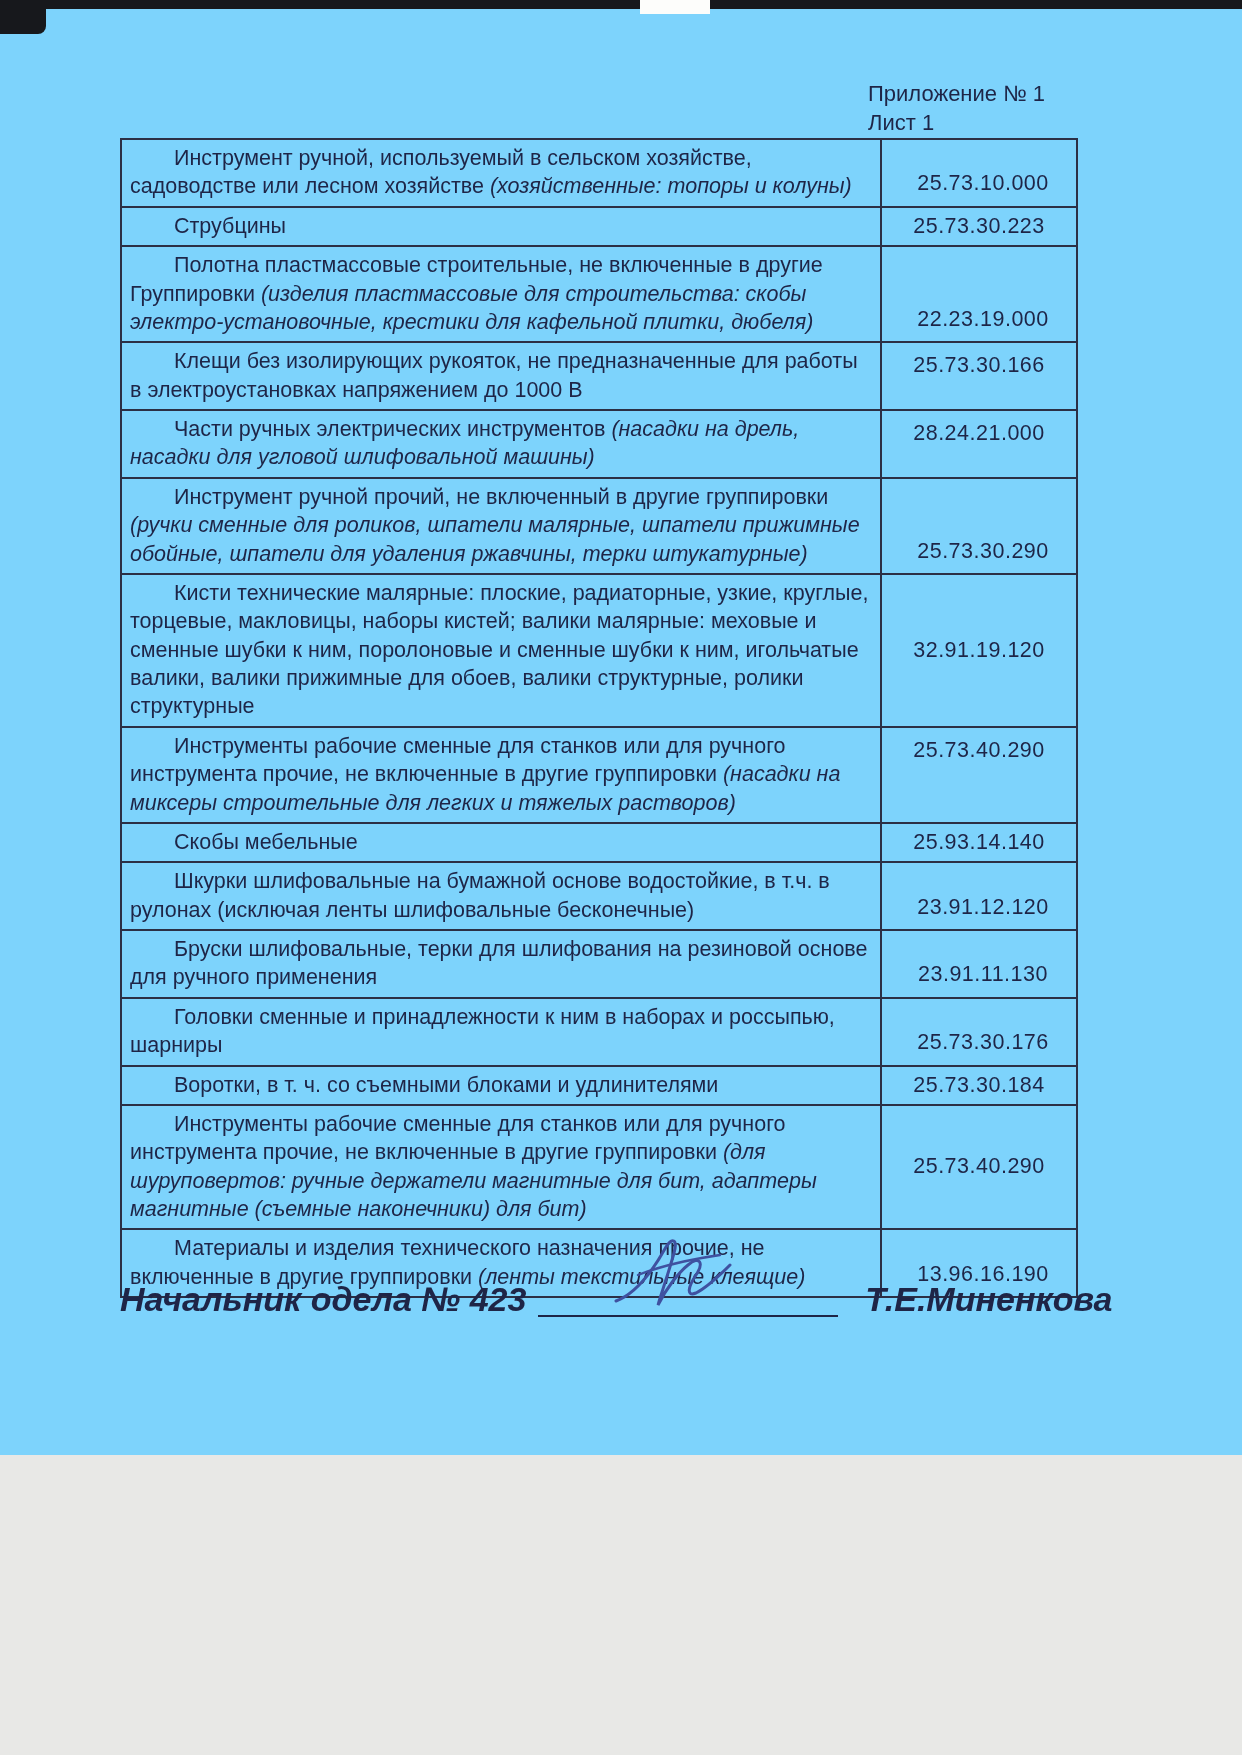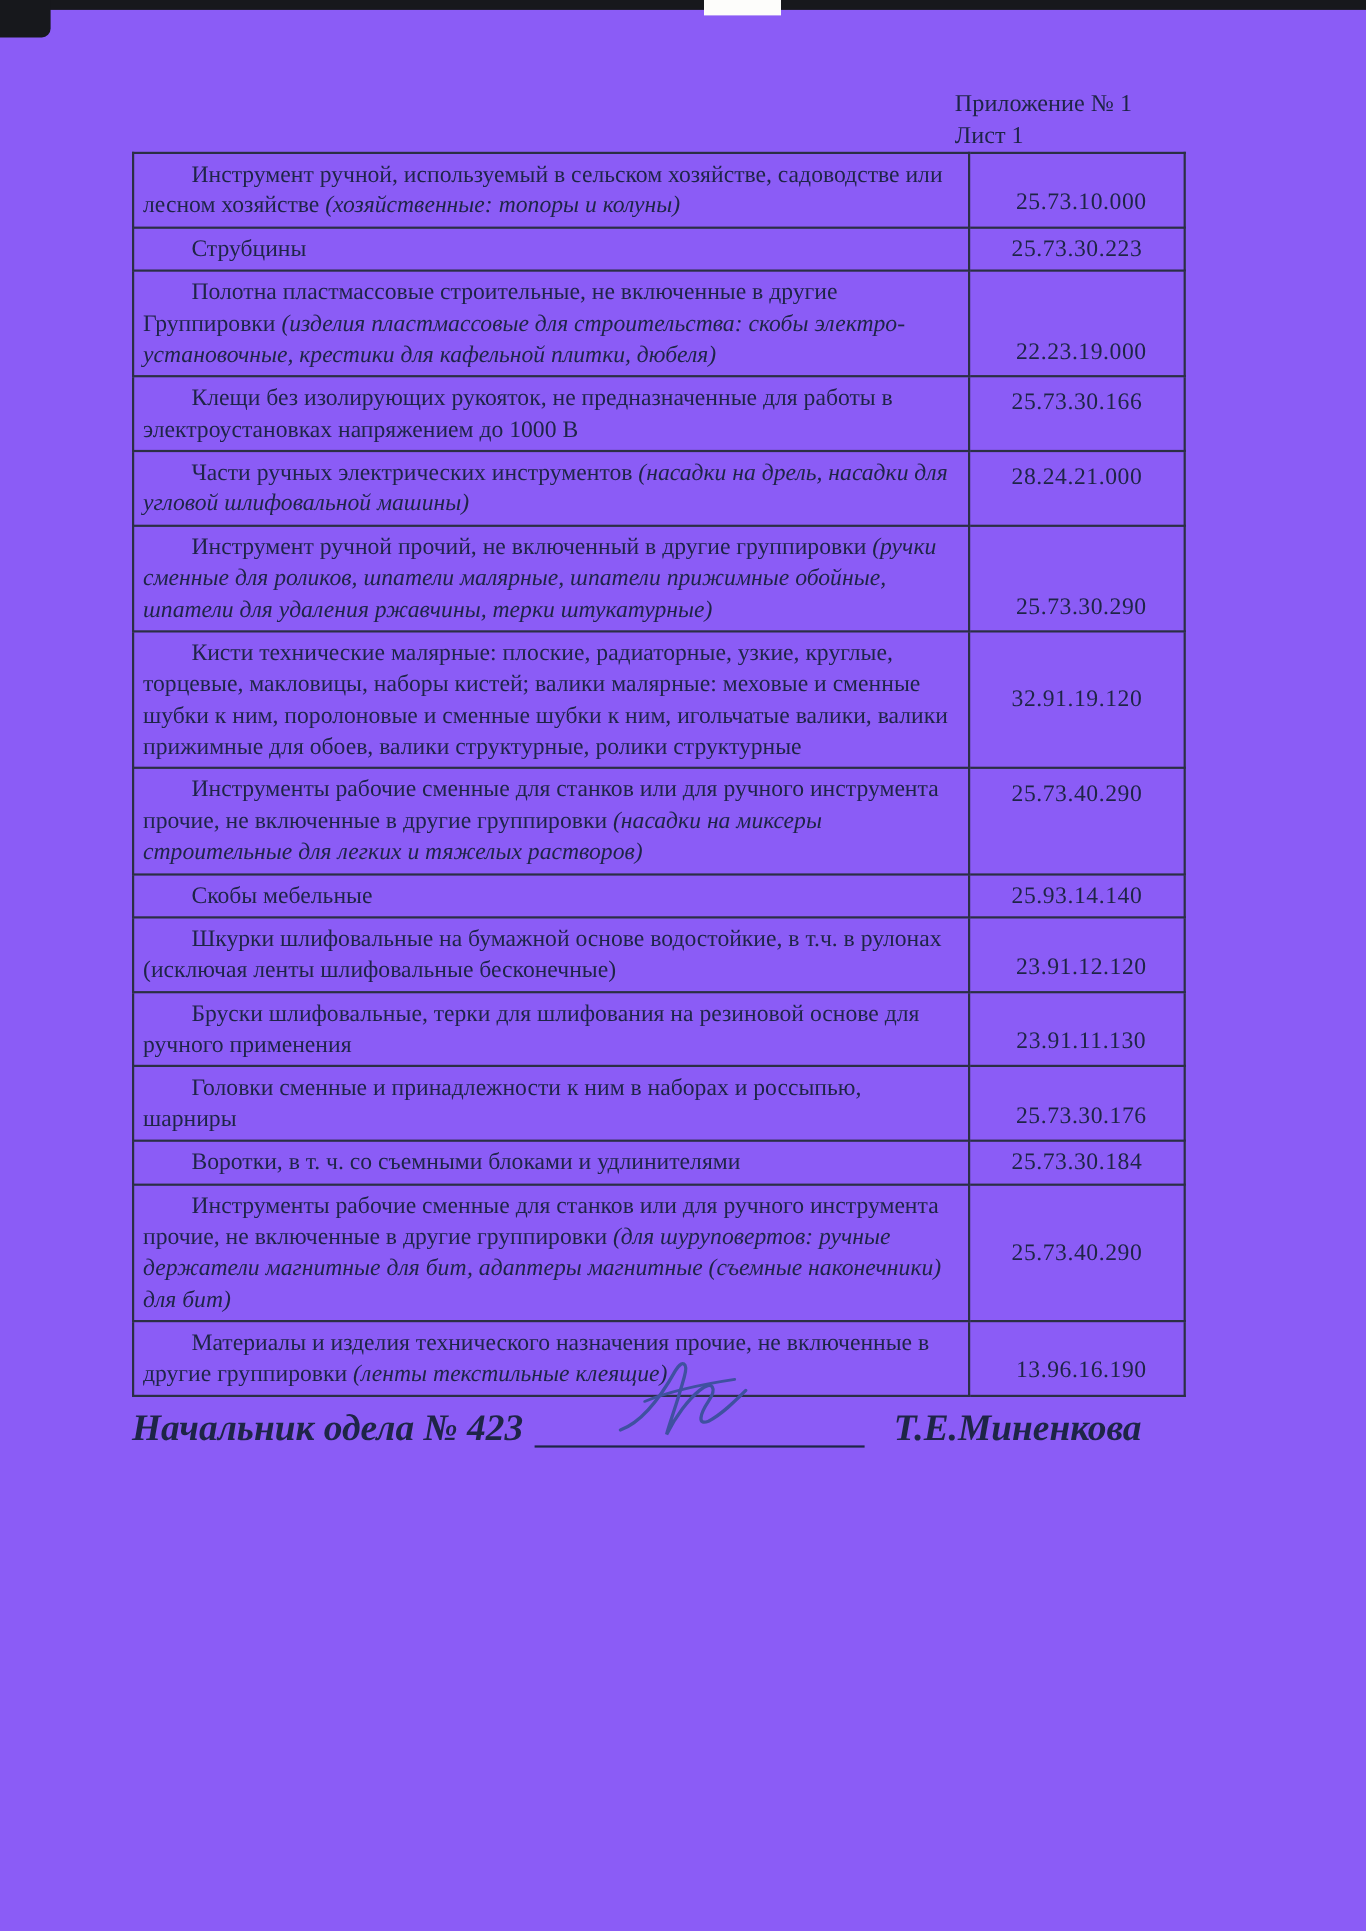--- a/index.html
+++ b/index.html
@@ -1,22 +1,22 @@
 <!DOCTYPE html>
 <html><head>
 <meta charset="utf-8">
 <style>
   html,body{margin:0;padding:0;background:#e8e8e6;}
   .page{
     position:relative;
-    width:1242px;height:1755px;
+    width:1242px;height:1455px;
     margin:0 auto;
-    background:#8b5cf6;
+    background:#7dd3fc;
     overflow:hidden;
-    font-family:Liberation Serif, serif;
+    font-family:Liberation Sans, sans-serif;
     color:#1e2547;
   }
   
   .scan-bar{position:absolute;top:0;left:0;width:100%;height:9px;background:#17181c;}
   .scan-blob{position:absolute;top:0;left:0;width:46px;height:34px;background:#17181c;border-radius:0 0 8px 0;}
   .scan-notch{position:absolute;top:0;left:640px;width:70px;height:14px;background:#fdfdfb;}
   .header{
     position:absolute;top:80px;left:868px;
     font-size:22px;line-height:1.3;
   }

